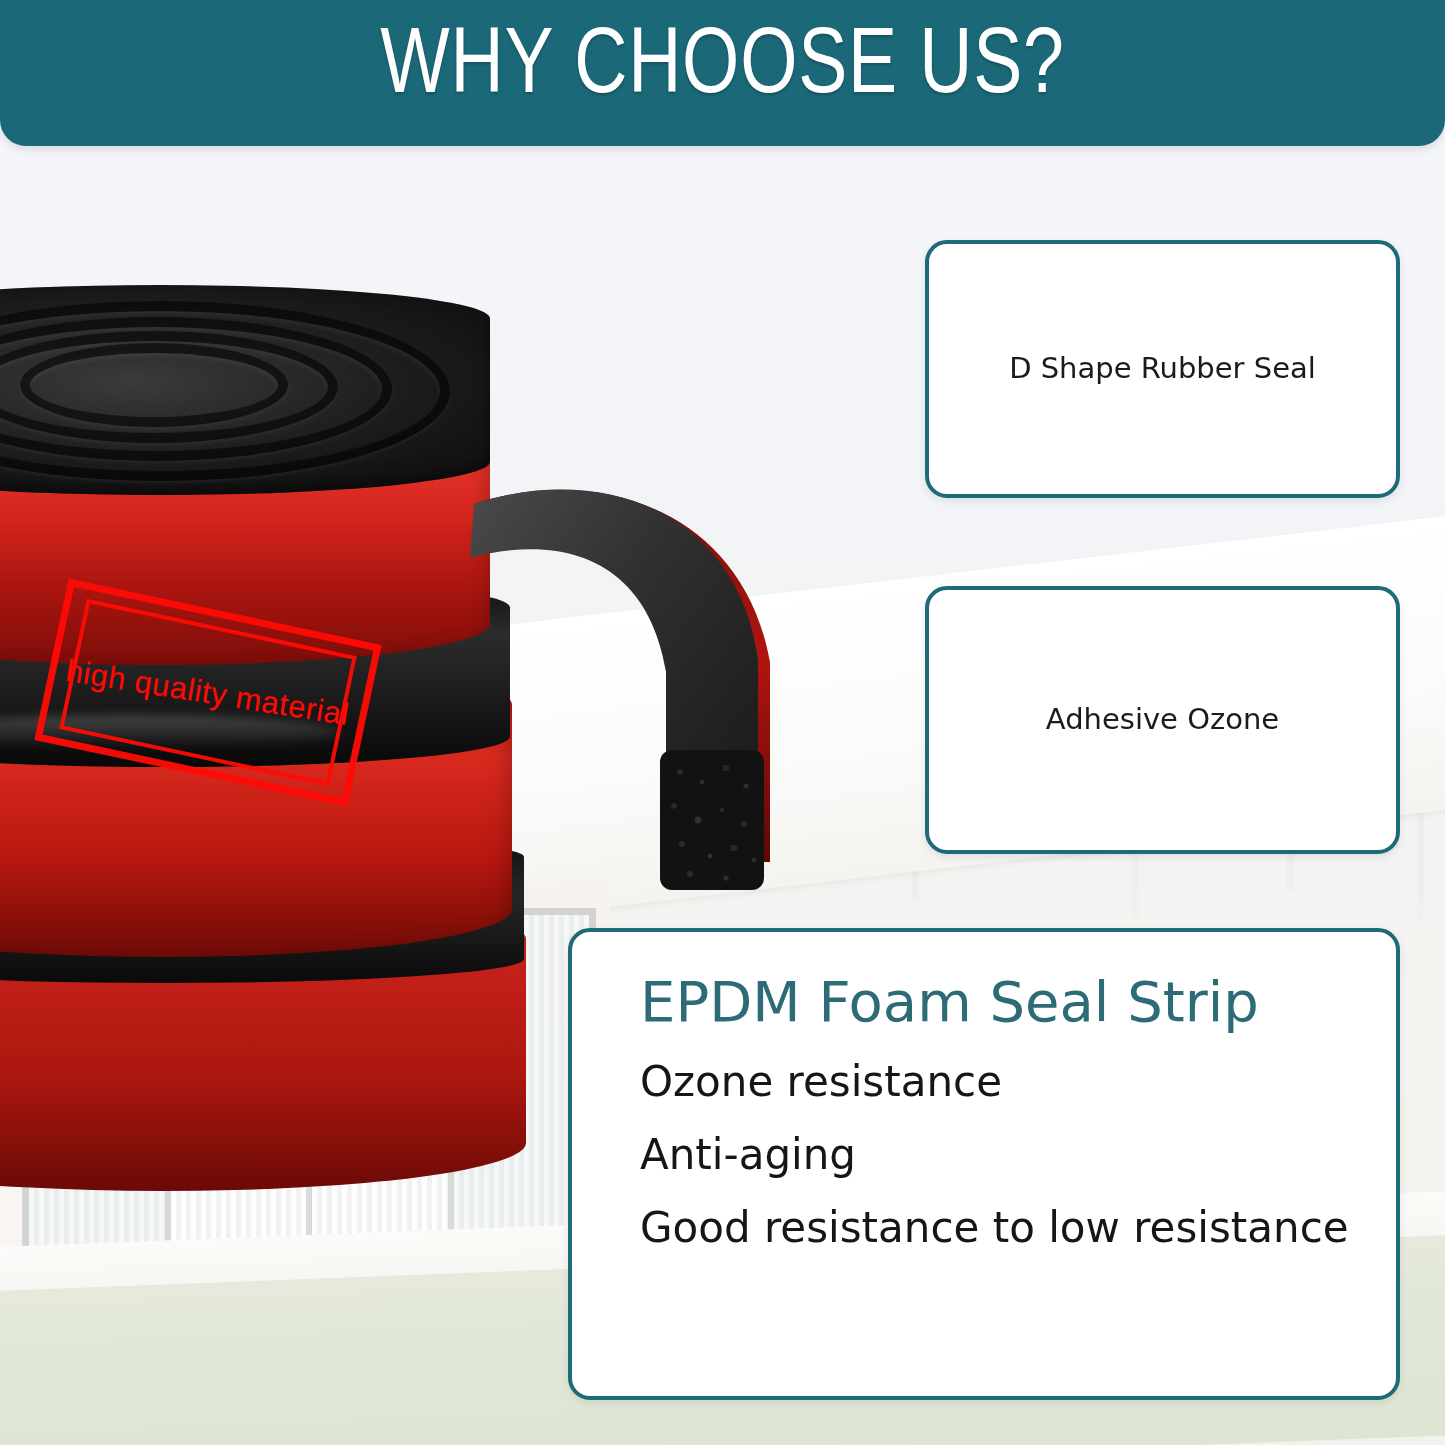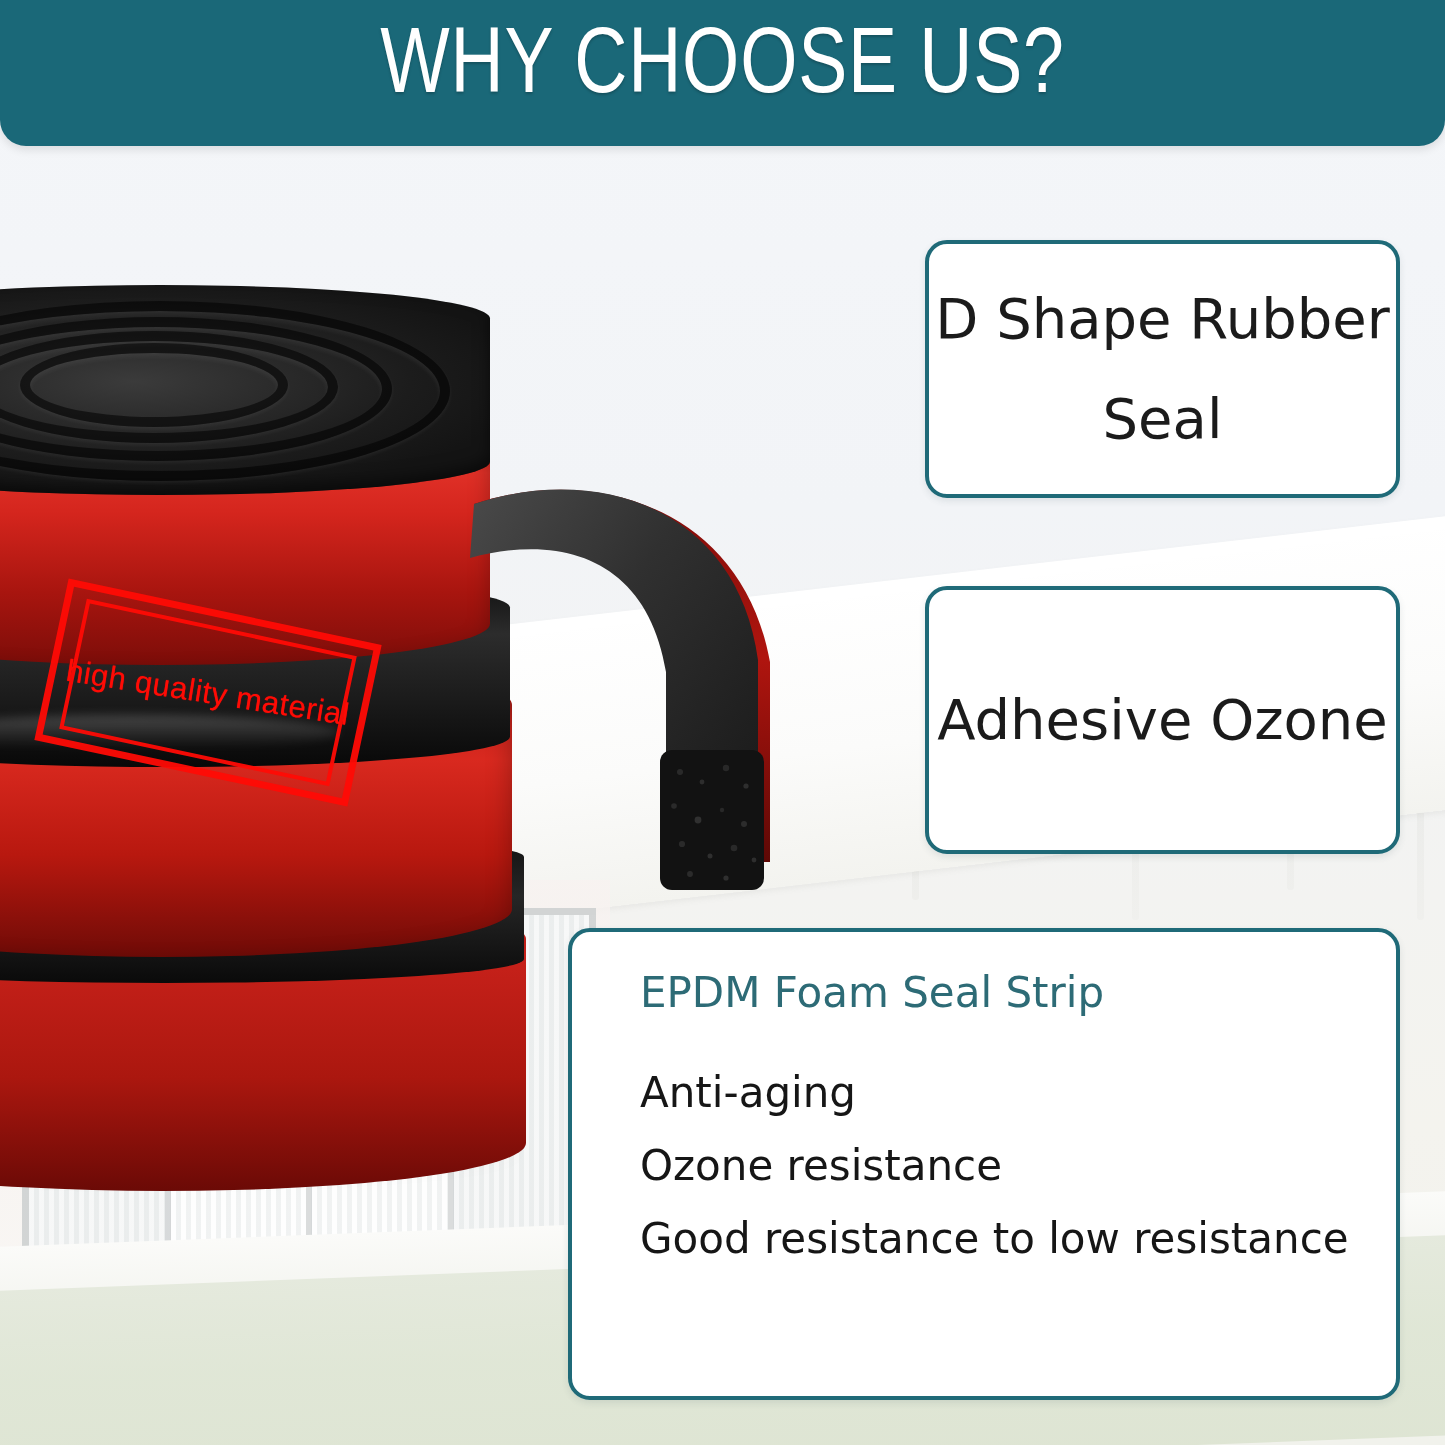--- a/index.html
+++ b/index.html
@@ -304,35 +304,35 @@
     box-shadow: 0 3px 7px rgba(60,80,90,.12);
   }
   .callout.centered {
     display: flex;
     align-items: center;
     justify-content: center;
     text-align: center;
   }
   .callout-text {
     color: #1b1b1b;
-    font-size: 56px;
+    font-size: 29px;
     line-height: 1.78;
     font-family: "DejaVu Sans", "Liberation Sans", sans-serif;
     font-weight: 400;
   }
 
   #box-shape  { left: 925px; top: 240px;  width: 475px; height: 258px; }
   #box-tape   { left: 925px; top: 586px;  width: 475px; height: 268px; }
   #box-specs  { left: 568px; top: 928px;  width: 832px; height: 472px; padding: 36px 0 0 68px; }
 
   .specs-heading {
     color: #2d6b76;
-    font-size: 42px;
+    font-size: 56px;
     line-height: 1.2;
-    margin-bottom: 54px;
+    margin-bottom: 26px;
     font-family: "DejaVu Sans", "Liberation Sans", sans-serif;
   }
   .specs-list { list-style: none; margin: 0; padding: 0; }
   .specs-list li {
     color: #161616;
     font-size: 42px;
     line-height: 1.0;
     margin-bottom: 31px;
     font-family: "DejaVu Sans", "Liberation Sans", sans-serif;
     white-space: nowrap;
@@ -466,19 +466,19 @@
 
   <div id="box-tape" class="callout centered">
     <div class="callout-text">
       <div>Adhesive Ozone</div>
     </div>
   </div>
 
   <div id="box-specs" class="callout">
     <div class="specs-heading">EPDM Foam Seal Strip</div>
     <ul class="specs-list">
+      <li>Ozone resistance</li>
       <li>Anti-aging</li>
-      <li>Ozone resistance</li>
       <li>Good resistance to low resistance</li>
     </ul>
   </div>
 
 </div>
 
 </body></html>

